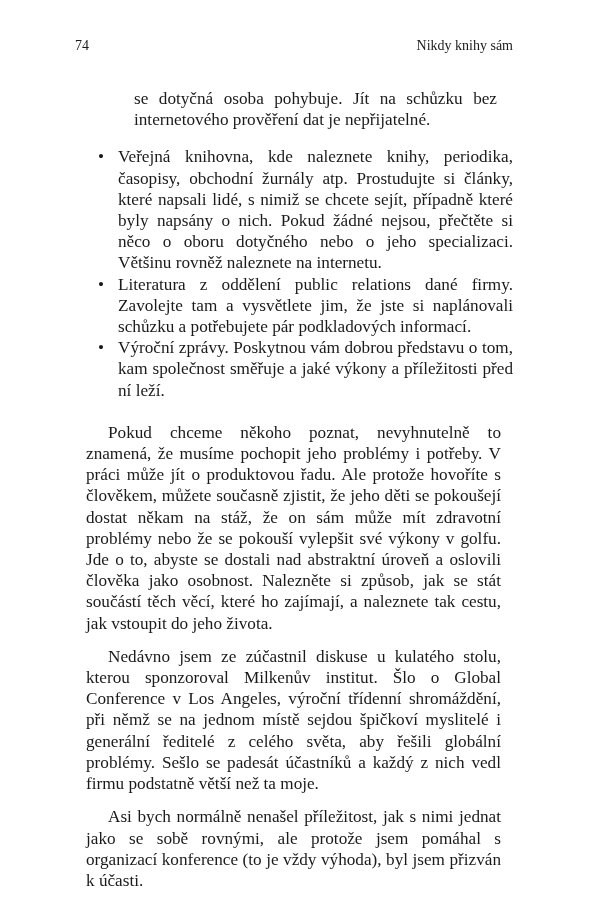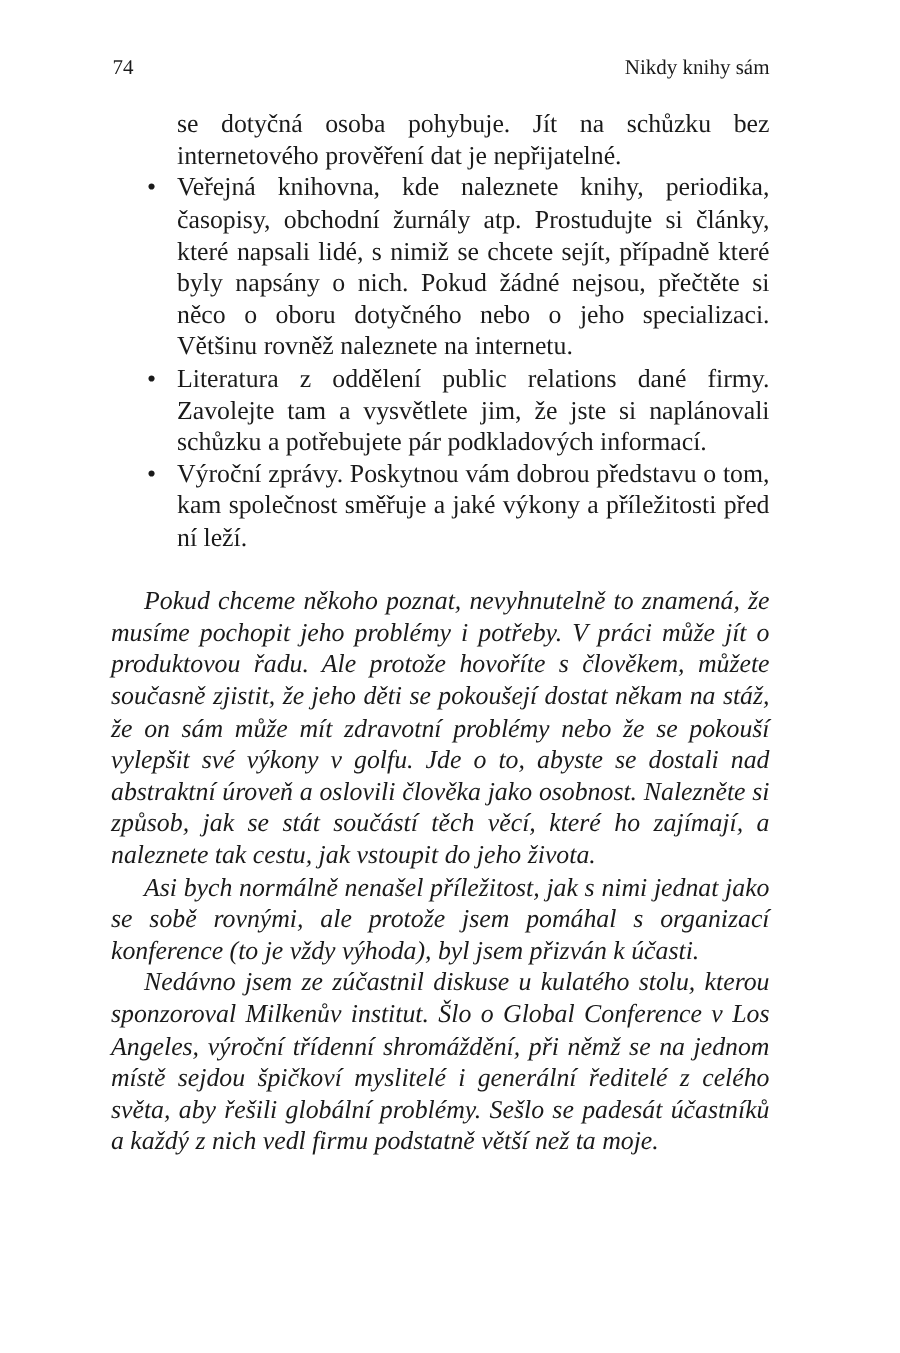--- a/index.html
+++ b/index.html
@@ -7,22 +7,22 @@
          font-family: "Liberation Serif", "DejaVu Serif", serif; color: #1a1a1a; }
   .header { position: absolute; top: 38px; left: 75px; width: 438px; height: 22px;
             font-weight: normal; font-size: 14px; }
   .header .page-num { position: absolute; left: 0; top: 0; }
   .header .running-title { position: absolute; right: 0; top: 0; }
   .body-text { position: absolute; top: 72px; left: 74px; width: 439px;
                font-size: 17.2px; line-height: 21.2px; text-align: justify; }
   ul.bullets { list-style: none; margin: 0; padding: 0 0 0 44px; }
   ul.bullets li { position: relative; margin: 0; }
   ul.bullets li .dot { position: absolute; left: -20px; top: 0; }
-  .cont { padding-left: 44px; margin: 0; }
-  p.para { margin: 0; text-indent: 22px; font-style: italic; }
+  .cont { padding-left: 44px; margin: 16px; }
+  p.para { margin: 12px; text-indent: 22px; }
   p.para.first { margin-top: 21px; }
 </style>
 </head>
 <body>
 
 <div class="header">
   <span class="page-num">74</span>
   <span class="running-title">Nikdy knihy sám</span>
 </div>
 
@@ -36,15 +36,15 @@
     <li>
       <span class="dot">•</span>
       <span>Literatura z oddělení public relations dané firmy. Zavolejte tam a vysvětlete jim, že jste si naplánovali schůzku a potřebujete pár podkladových informací.</span>
     </li>
     <li>
       <span class="dot">•</span>
       <span>Výroční zprávy. Poskytnou vám dobrou představu o tom, kam společnost směřuje a jaké výkony a příležitosti před ní leží.</span>
     </li>
   </ul>
   <p class="para first">Pokud chceme někoho poznat, nevyhnutelně to znamená, že musíme pochopit jeho problémy i potřeby. V práci může jít o produktovou řadu. Ale protože hovoříte s člověkem, můžete současně zjistit, že jeho děti se pokoušejí dostat někam na stáž, že on sám může mít zdravotní problémy nebo že se pokouší vylepšit své výkony v golfu. Jde o to, abyste se dostali nad abstraktní úroveň a oslovili člověka jako osobnost. Nalezněte si způsob, jak se stát součástí těch věcí, které ho zajímají, a naleznete tak cestu, jak vstoupit do jeho života.</p>
+  <p class="para">Nedávno jsem ze zúčastnil diskuse u kulatého stolu, kterou sponzoroval Milkenův institut. Šlo o Global Conference v Los Angeles, výroční třídenní shromáždění, při němž se na jednom místě sejdou špičkoví myslitelé i generální ředitelé z celého světa, aby řešili globální problémy. Sešlo se padesát účastníků a každý z nich vedl firmu podstatně větší než ta moje.</p>
   <p class="para">Asi bych normálně nenašel příležitost, jak s nimi jednat jako se sobě rovnými, ale protože jsem pomáhal s organizací konference (to je vždy výhoda), byl jsem přizván k účasti.</p>
-  <p class="para">Nedávno jsem ze zúčastnil diskuse u kulatého stolu, kterou sponzoroval Milkenův institut. Šlo o Global Conference v Los Angeles, výroční třídenní shromáždění, při němž se na jednom místě sejdou špičkoví myslitelé i generální ředitelé z celého světa, aby řešili globální problémy. Sešlo se padesát účastníků a každý z nich vedl firmu podstatně větší než ta moje.</p>
 </div>
 
 </body></html>

